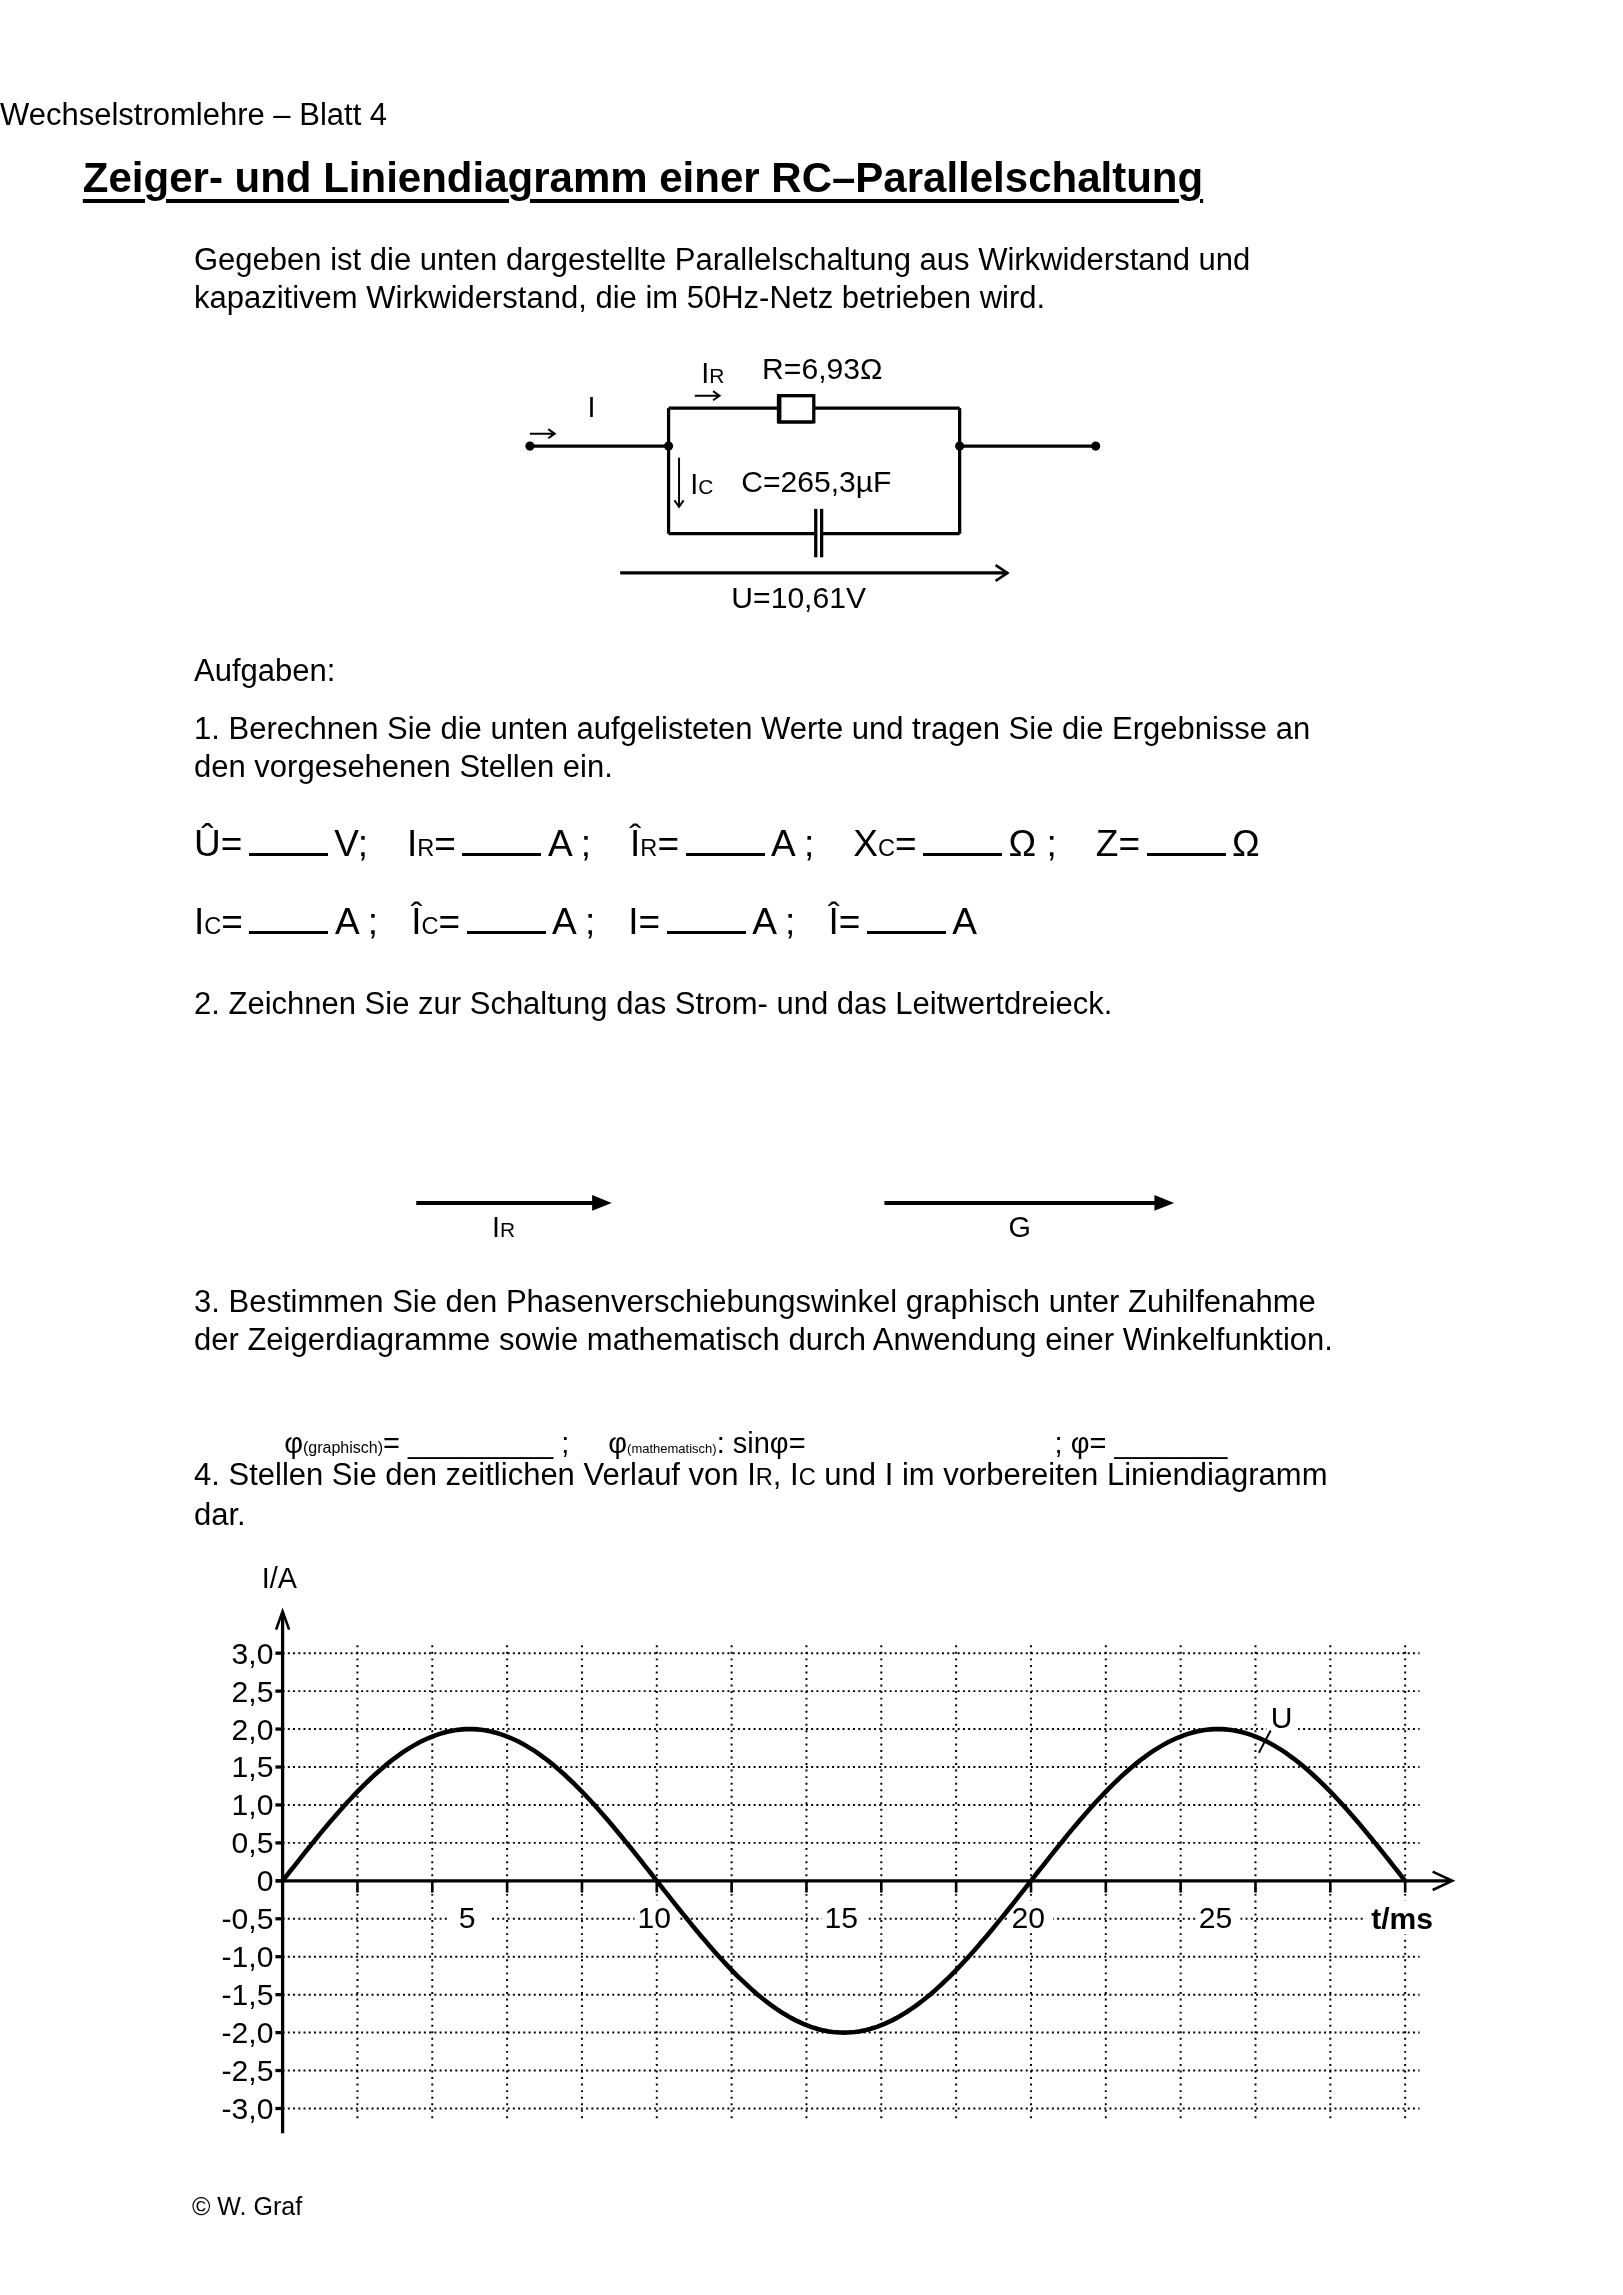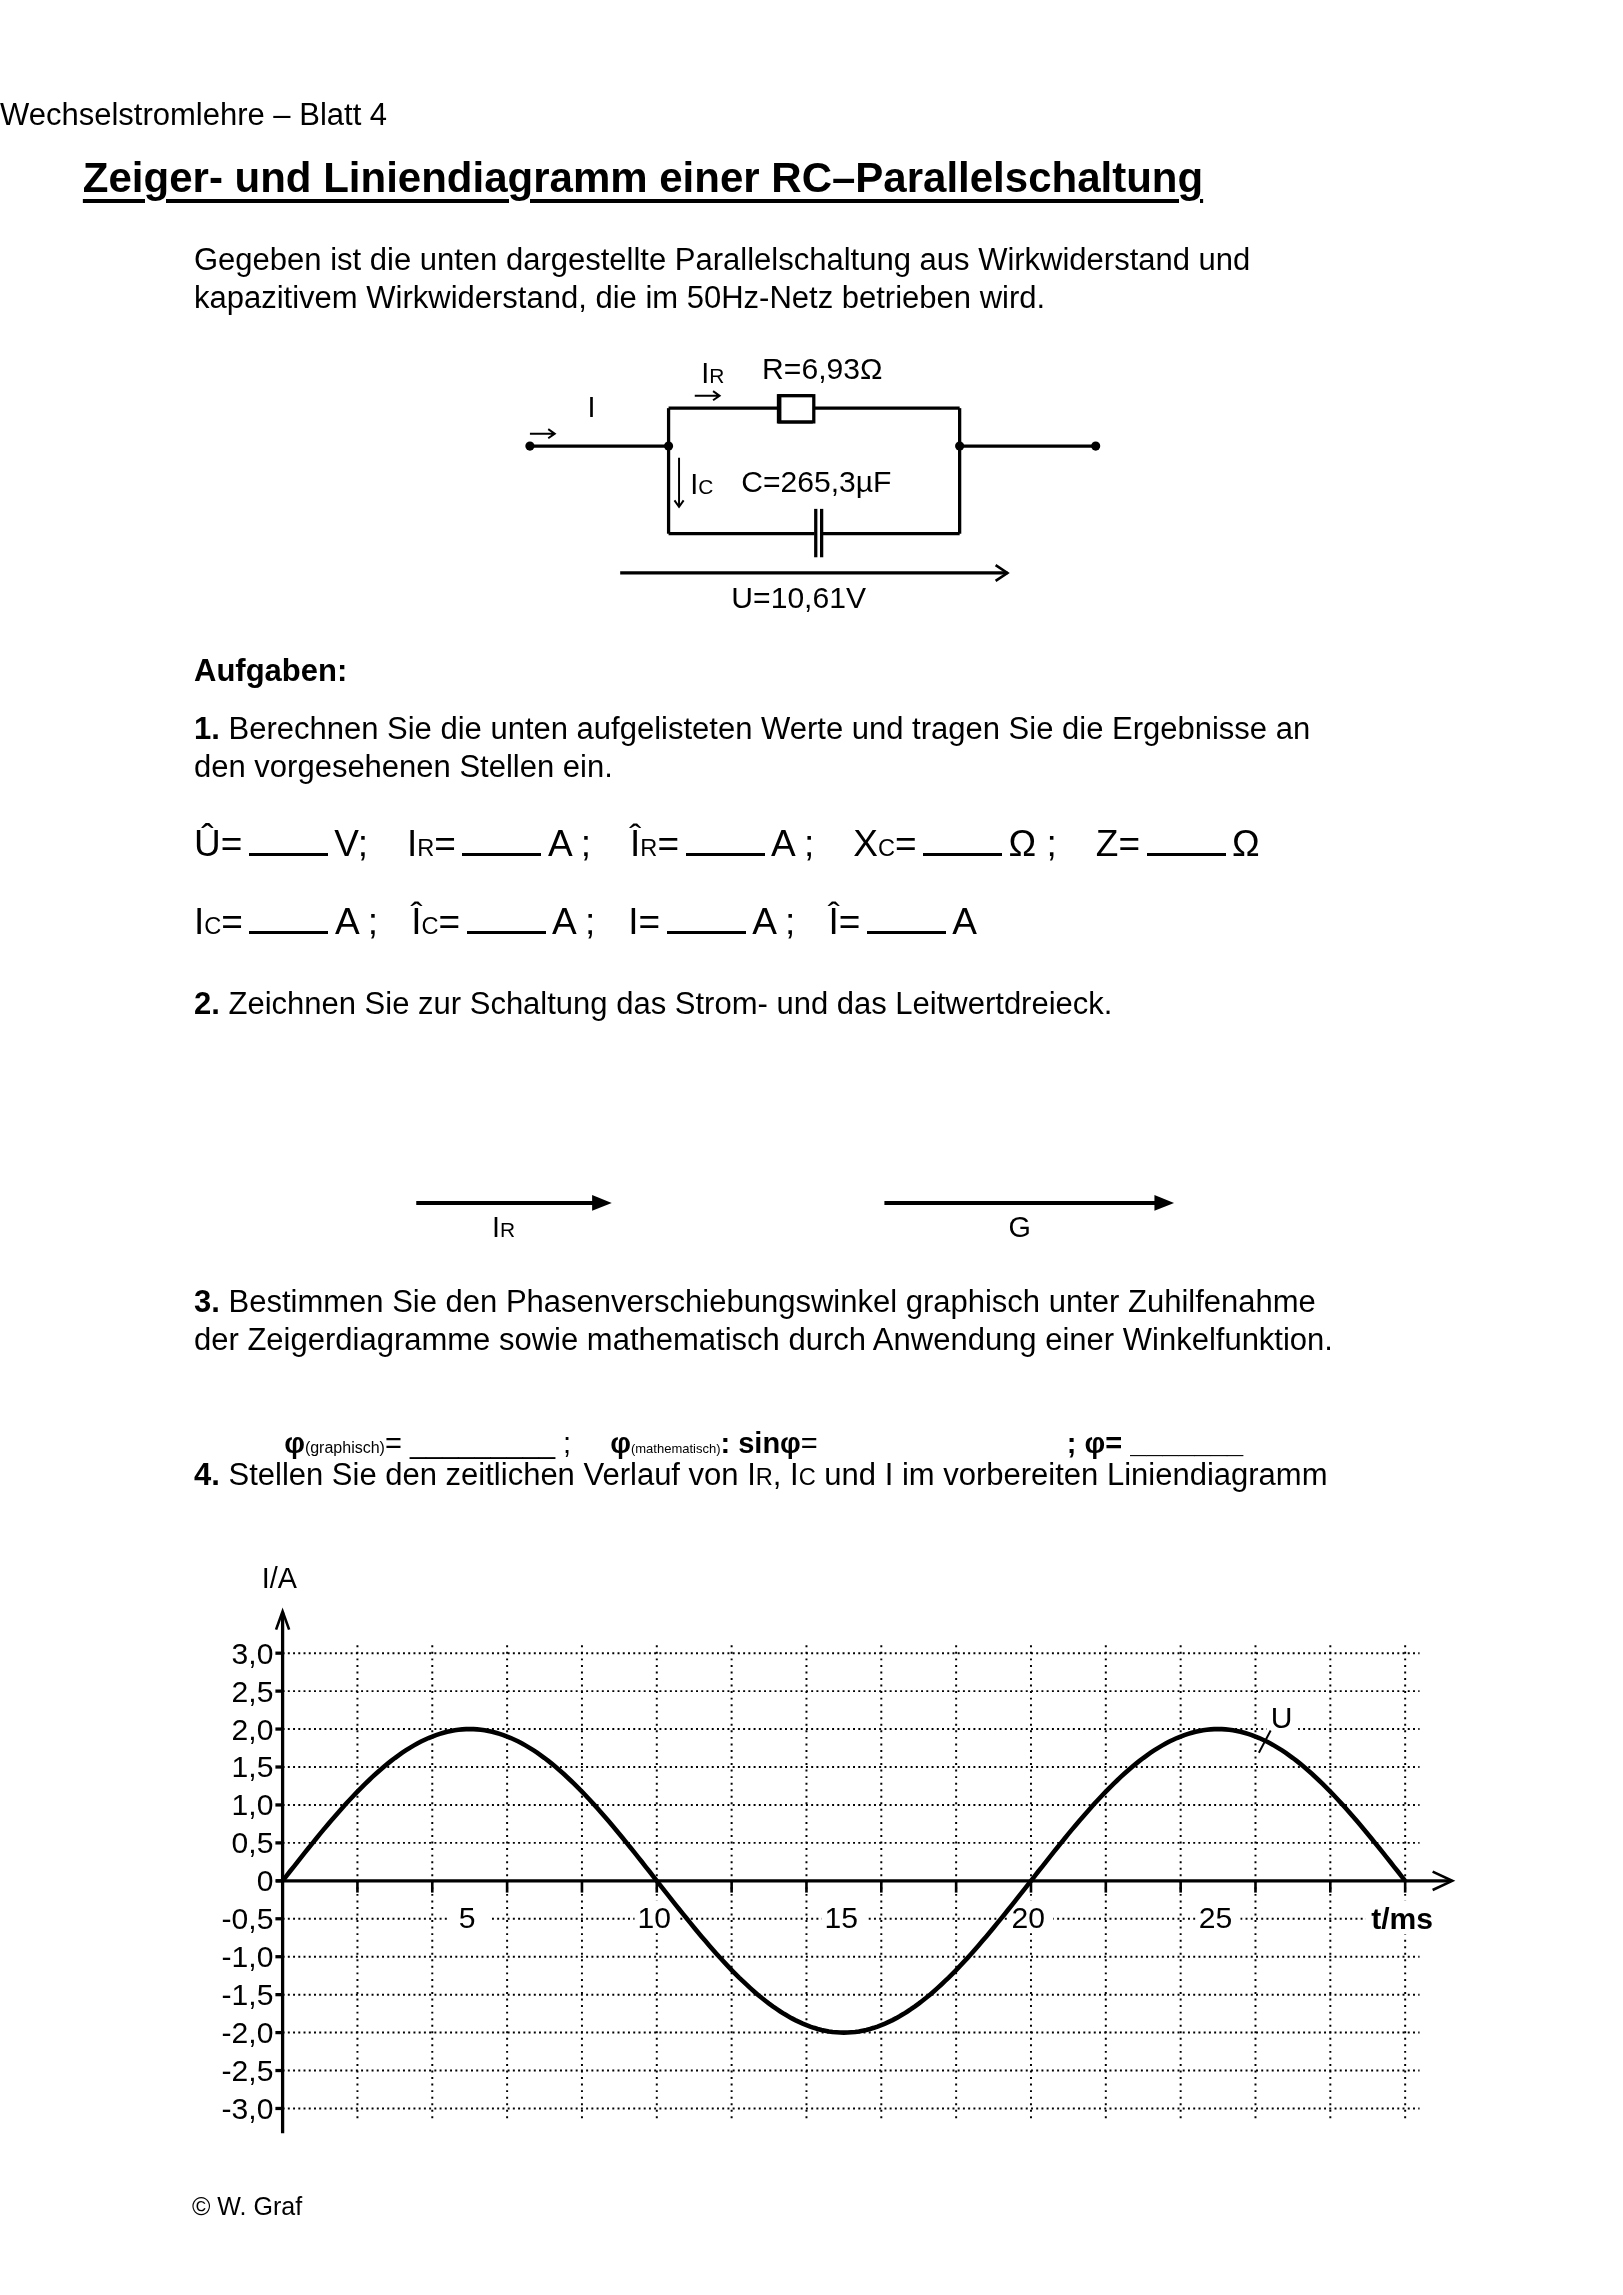--- a/index.html
+++ b/index.html
@@ -1,21 +1,21 @@
 <!DOCTYPE html>
 <html style="font-size:10.5px"><head>
 <meta charset="utf-8">
 <style>
   html, body { margin: 0; padding: 0; background: #ffffff; }
   body { width: 1623px; height: 2295px; position: relative; font-family: "Liberation Sans", sans-serif; color: #000; overflow: hidden; }
   .abs { position: absolute; }
   .hdr { top: 97px; left: 0; width: 1623px; text-align: left; font-size: 31px; }
   .title { top: 154px; left: 0; width: 1286px; text-align: center; font-size: 42px; font-weight: bold; text-decoration: underline; text-decoration-thickness: 3.9px; text-underline-offset: 6.5px; }
   .para { left: 194px; width: 1243px; font-size: 31px; line-height: 38px; }
-  .bold { font-weight: bold; }
+  .bold { font-weight: normal; }
   .formula { left: 194px; font-size: 37px; white-space: pre; }
   .sub { font-size: 23.6px; }
   .blank { display: inline-block; width: 79px; border-bottom: 3.3px solid #000; margin: 0 6.5px; height: 0.7px; }
   .phi-line { top: 1394px; left: 268px; font-size: 29px; white-space: pre; }
   .footer { top: 2176px; left: 192px; font-size: 25px; margin-top: 16px; }
   svg text { font-family: "Liberation Sans", sans-serif; }
 </style>
 </head>
 <body>
 
@@ -97,20 +97,21 @@
   <div><span class="bold">3.</span><span> Bestimmen Sie den Phasenverschiebungswinkel graphisch unter Zuhilfenahme</span></div>
   <div>der Zeigerdiagramme sowie mathematisch durch Anwendung einer Winkelfunktion.</div>
 </div>
 
 <div class="abs phi-line">
   <span class="bold">φ</span><span style="font-size:16px">(graphisch)</span><span>= _________ ;</span><span style="display:inline-block;width:39px"></span><span class="bold">φ</span><span style="font-size:13px">(mathematisch)</span><span class="bold">: sinφ</span><span>=</span><span style="display:inline-block;width:249px"></span><span class="bold">; φ= _______</span>
 </div>
 
 <div class="abs para" style="top:1456px;">
   <div><span class="bold">4.</span><span> Stellen Sie den zeitlichen Verlauf von I</span><span class="sub">R</span><span>, I</span><span class="sub">C</span><span> und I im vorbereiten Liniendiagramm</span></div>
+  <div>dar.</div>
 </div>
 
 <svg class="abs" id="chart" style="left:0;top:0;" width="1623" height="2295" viewBox="0 0 2481 3508">
   <g id="grid">
       <line x1="432" y1="3223" x2="2170" y2="3223" stroke="#000" stroke-width="3" stroke-dasharray="3 5"></line>
       <line x1="432" y1="3165" x2="2170" y2="3165" stroke="#000" stroke-width="3" stroke-dasharray="3 5"></line>
       <line x1="432" y1="3107" x2="2170" y2="3107" stroke="#000" stroke-width="3" stroke-dasharray="3 5"></line>
       <line x1="432" y1="3049" x2="2170" y2="3049" stroke="#000" stroke-width="3" stroke-dasharray="3 5"></line>
       <line x1="432" y1="2991" x2="2170" y2="2991" stroke="#000" stroke-width="3" stroke-dasharray="3 5"></line>
       <line x1="432" y1="2933" x2="2170" y2="2933" stroke="#000" stroke-width="3" stroke-dasharray="3 5"></line>

